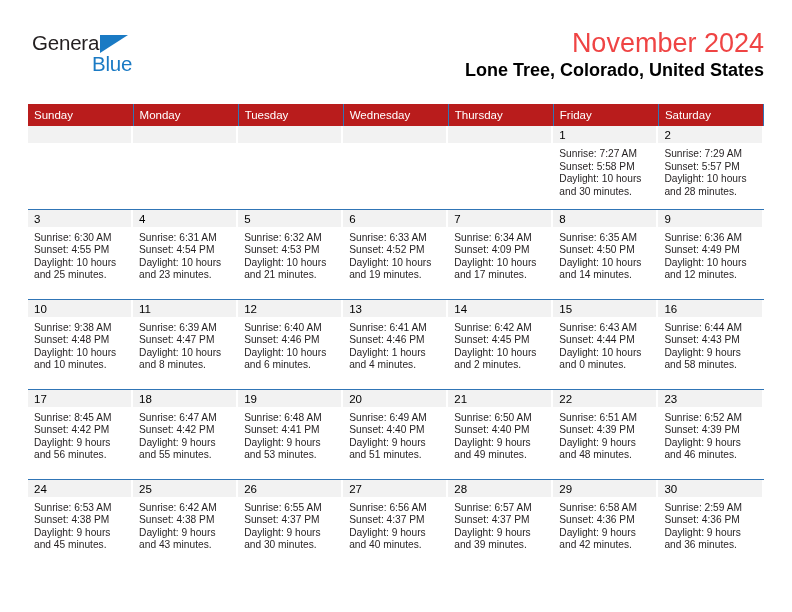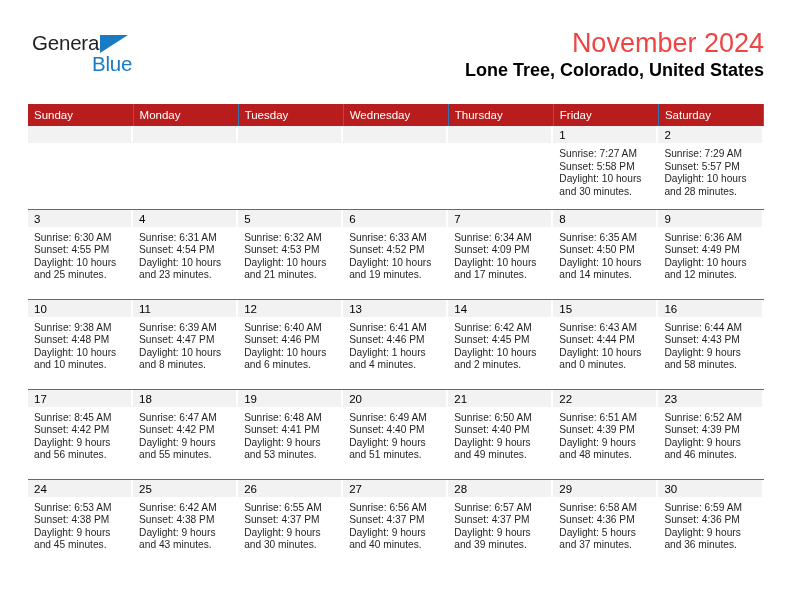--- a/index.html
+++ b/index.html
@@ -507,29 +507,29 @@
                 <div class="dl">Daylight: 9 hours and 39 minutes.</div>
               </div>
             </div>
           </td>
           <td>
             <div class="cell-inner">
               <div class="daynum-strip">29</div>
               <div class="cell-body">
                 <div>Sunrise: 6:58 AM</div>
                 <div>Sunset: 4:36 PM</div>
-                <div class="dl">Daylight: 5 hours and 37 minutes.</div>
+                <div class="dl">Daylight: 9 hours and 42 minutes.</div>
               </div>
             </div>
           </td>
           <td>
             <div class="cell-inner">
               <div class="daynum-strip">30</div>
               <div class="cell-body">
-                <div>Sunrise: 6:59 AM</div>
+                <div>Sunrise: 2:59 AM</div>
                 <div>Sunset: 4:36 PM</div>
                 <div class="dl">Daylight: 9 hours and 36 minutes.</div>
               </div>
             </div>
           </td>
         </tr>
       </tbody>
   </table>
 
 </div>

